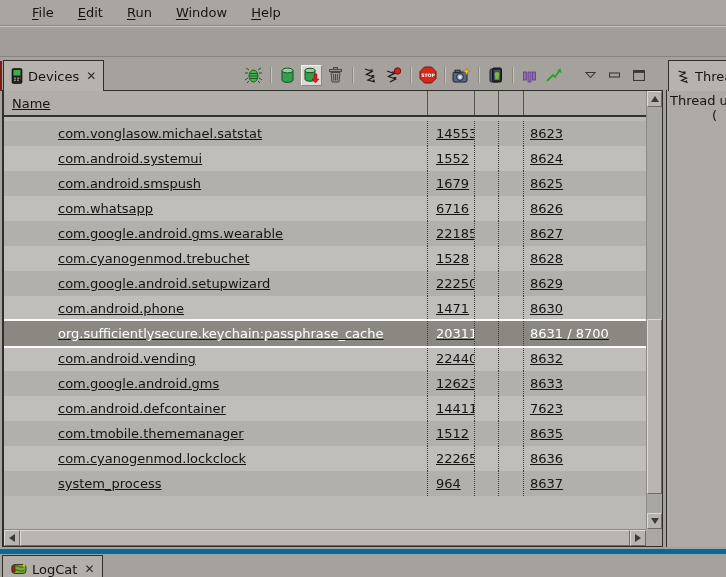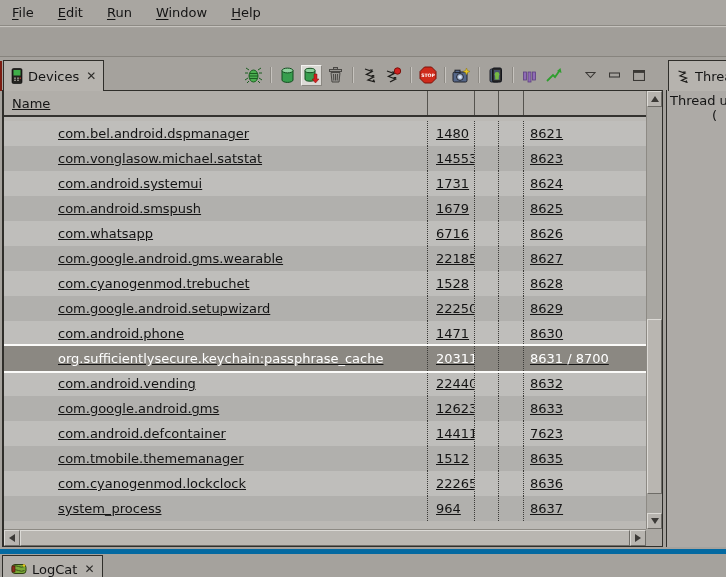--- a/index.html
+++ b/index.html
@@ -6,21 +6,21 @@
   body{
     width:726px;height:577px;position:relative;overflow:hidden;
     background:#a5a29d;
     font-family:"DejaVu Sans","Liberation Sans",sans-serif;
     font-size:13px;color:#141414;
     -webkit-font-smoothing:antialiased;
   }
   
   .menubar{position:absolute;left:0;top:0;width:726px;height:26px;
     background:#a9a6a1;border-bottom:1px solid #8d8a84;
-    box-shadow:0 1px 0 #c6c3be; display:flex;align-items:center;padding-left:0;box-sizing:border-box;}
+    box-shadow:0 1px 0 #c6c3be; display:flex;align-items:center;padding-left:20px;box-sizing:border-box;}
   .menu-item{padding:2px 12px 3px 12px;cursor:default;}
   .menu-item u{text-decoration:underline;text-underline-offset:2px;}
   .toolstrip{position:absolute;left:0;top:28px;width:726px;height:28px;background:#a19e99;border-bottom:1px solid #87847e;}
 
   
   .main{position:absolute;left:0;top:57px;width:726px;height:491px;background:#a5a29d;}
   .red-sliver{position:absolute;left:0;top:4px;width:2px;height:30px;background:#7c1d12;}
 
   .devices-view{position:absolute;left:2px;top:1px;width:661px;height:489px;border-radius:21px;}
   .tabbar{position:absolute;left:0;top:0;right:0;height:32px;border-bottom:1px solid #2f2e2a;}
@@ -254,39 +254,32 @@
         <div class="hcell c-name">
           <span>Name</span>
         </div>
         <div class="hcell c-pid"></div>
         <div class="hcell c-h"></div>
         <div class="hcell c-t"></div>
         <div class="hcell c-port"></div>
       </div>
 
       <div class="rows">
-  <div class="trow light">
-    <div class="tcell c-name">com.bel.android.dspmanager</div>
-    <div class="tcell c-pid">1480</div>
-    <div class="tcell c-h"></div>
-    <div class="tcell c-t"></div>
-    <div class="tcell c-port">8621</div>
-  </div>
 
   <div class="trow dark">
     <div class="tcell c-name">com.vonglasow.michael.satstat</div>
     <div class="tcell c-pid">14553</div>
     <div class="tcell c-h"></div>
     <div class="tcell c-t"></div>
     <div class="tcell c-port">8623</div>
   </div>
 
   <div class="trow light">
     <div class="tcell c-name">com.android.systemui</div>
-    <div class="tcell c-pid">1731</div>
+    <div class="tcell c-pid">1552</div>
     <div class="tcell c-h"></div>
     <div class="tcell c-t"></div>
     <div class="tcell c-port">8624</div>
   </div>
 
   <div class="trow dark">
     <div class="tcell c-name">com.android.smspush</div>
     <div class="tcell c-pid">1679</div>
     <div class="tcell c-h"></div>
     <div class="tcell c-t"></div>

